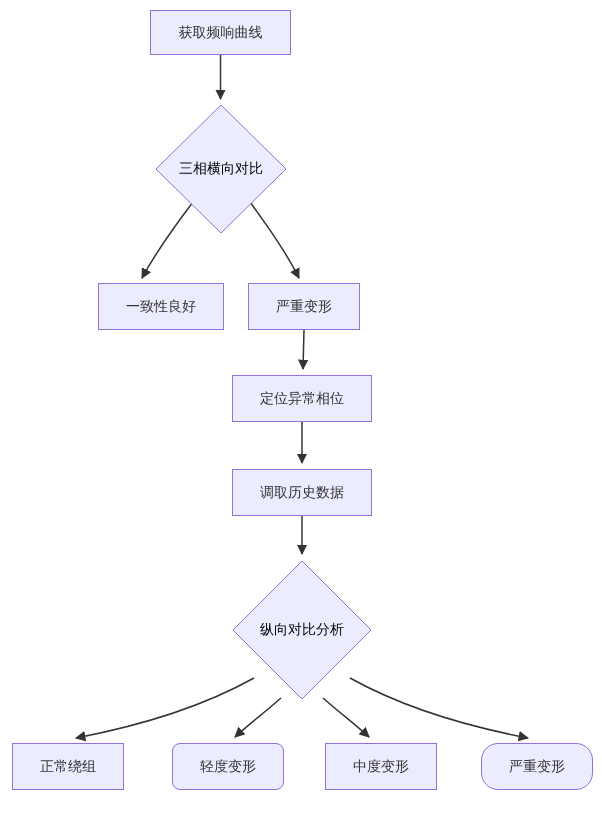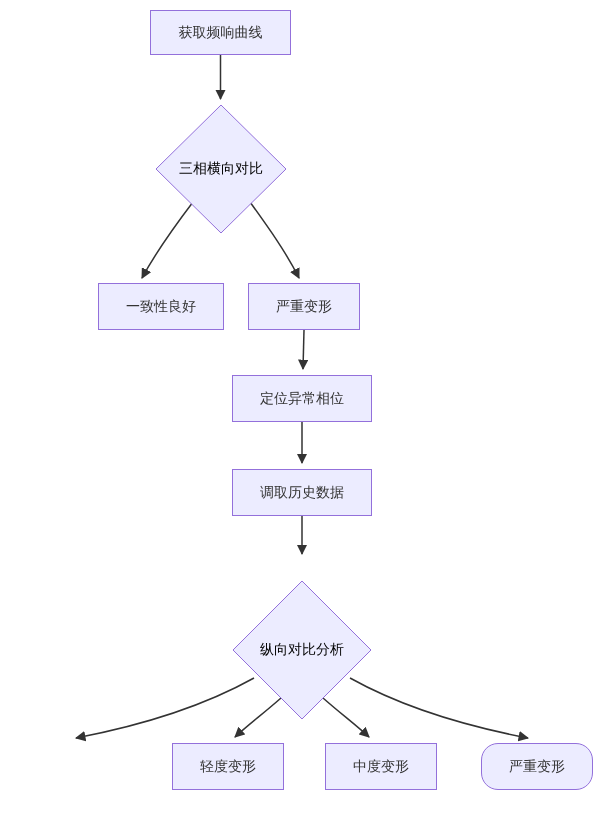--- a/index.html
+++ b/index.html
@@ -64,29 +64,32 @@
   </div>
 
   <div class="node" style="left:232px; top:469px; width:140px; height:47px;">
     <span>调取历史数据</span>
   </div>
 
   <div class="node" style="left:232px; top:375px; width:140px; height:47px;">
     <span>定位异常相位</span>
   </div>
 
-  <div class="diamond" style="left:232px; top:580px; width:140px; height:140px;">
+  <div class="diamond" style="left:232px; top:560px; width:140px; height:140px;">
     <svg width="140" height="140" viewBox="0 0 140 140">
       <polygon points="70,1 139,70 70,139 1,70" fill="#ECECFF" stroke="#9370DB" stroke-width="1"></polygon>
     </svg>
     <span class="label">纵向对比分析</span>
   </div>
 
+  <div class="node" style="left:12px; top:743px; width:112px; height:47px;">
+    <span>正常绕组</span>
+  </div>
 
-  <div class="node" style="left:172px; top:743px; width:112px; height:47px;">
+  <div class="node" style="left:172px; top:743px; width:112px; height:47px;border-radius:8px;">
     <span>轻度变形</span>
   </div>
 
   <div class="node" style="left:325px; top:743px; width:112px; height:47px;">
     <span>中度变形</span>
   </div>
 
   <div class="node" style="left:481px; top:743px; width:112px; height:47px;border-radius:17px;">
     <span>严重变形</span>
   </div>

